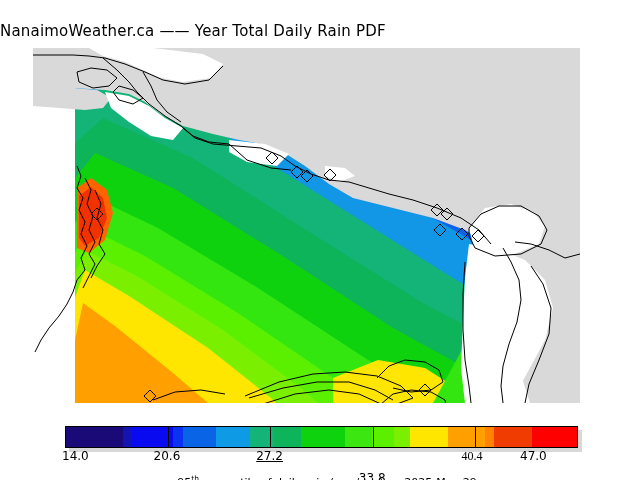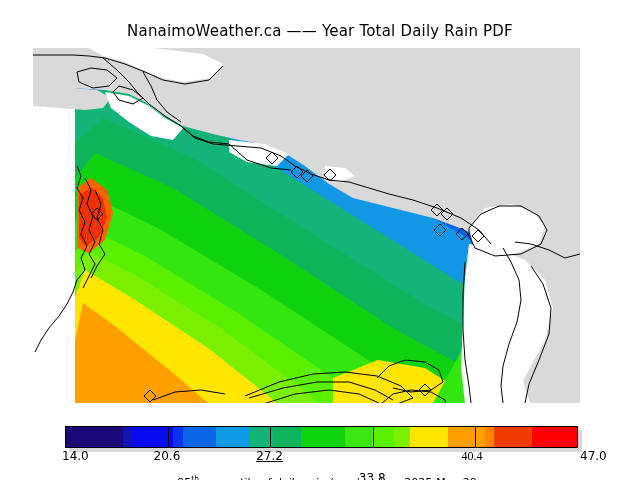--- a/index.html
+++ b/index.html
@@ -8,21 +8,20 @@
     background:#ffffff;
     font-family:"DejaVu Sans", sans-serif;
     overflow:hidden;
     position:relative;
   }
   #root{position:absolute;left:0;top:0;width:640px;height:480px;}
 
   
   #title{
     position:absolute;left:0;top:22px;width:640px;
-    text-align:center;
     font-size:15px;
     color:#000;
     letter-spacing:0.2px;
     white-space:pre;
   }
 
   
   #map-panel{
     position:absolute;left:33px;top:48px;
     width:547px;height:355px;
@@ -256,20 +255,20 @@
         <div class="ctick" style="left: 308px;"></div>
         <div class="ctick" style="left: 410px;"></div>
       </div>
   </div>
   <div id="cbar-labels">
       <div class="clab" style="left: 62px;">14.0</div>
       <div class="clab" style="left: 153.6px;">20.6</div>
       <div class="clab" style="left: 256.2px; text-decoration: underline;">27.2</div>
       <div class="clab" style="left: 358.8px; margin-top: 22px;">33.8</div>
       <div class="clab" style="left: 461.4px; font-family: Liberation Serif, serif;">40.4</div>
-      <div class="clab" style="left: 580px;">47.0</div>
+      <div class="clab" style="left: 520px;">47.0</div>
     </div>
 
   <div id="cbar-caption">
     <span>95</span><sup>th</sup><span> percentile of daily rain (mm/day) on 2025-May-29</span>
   </div>
 
 </div>
 
 </body></html>

